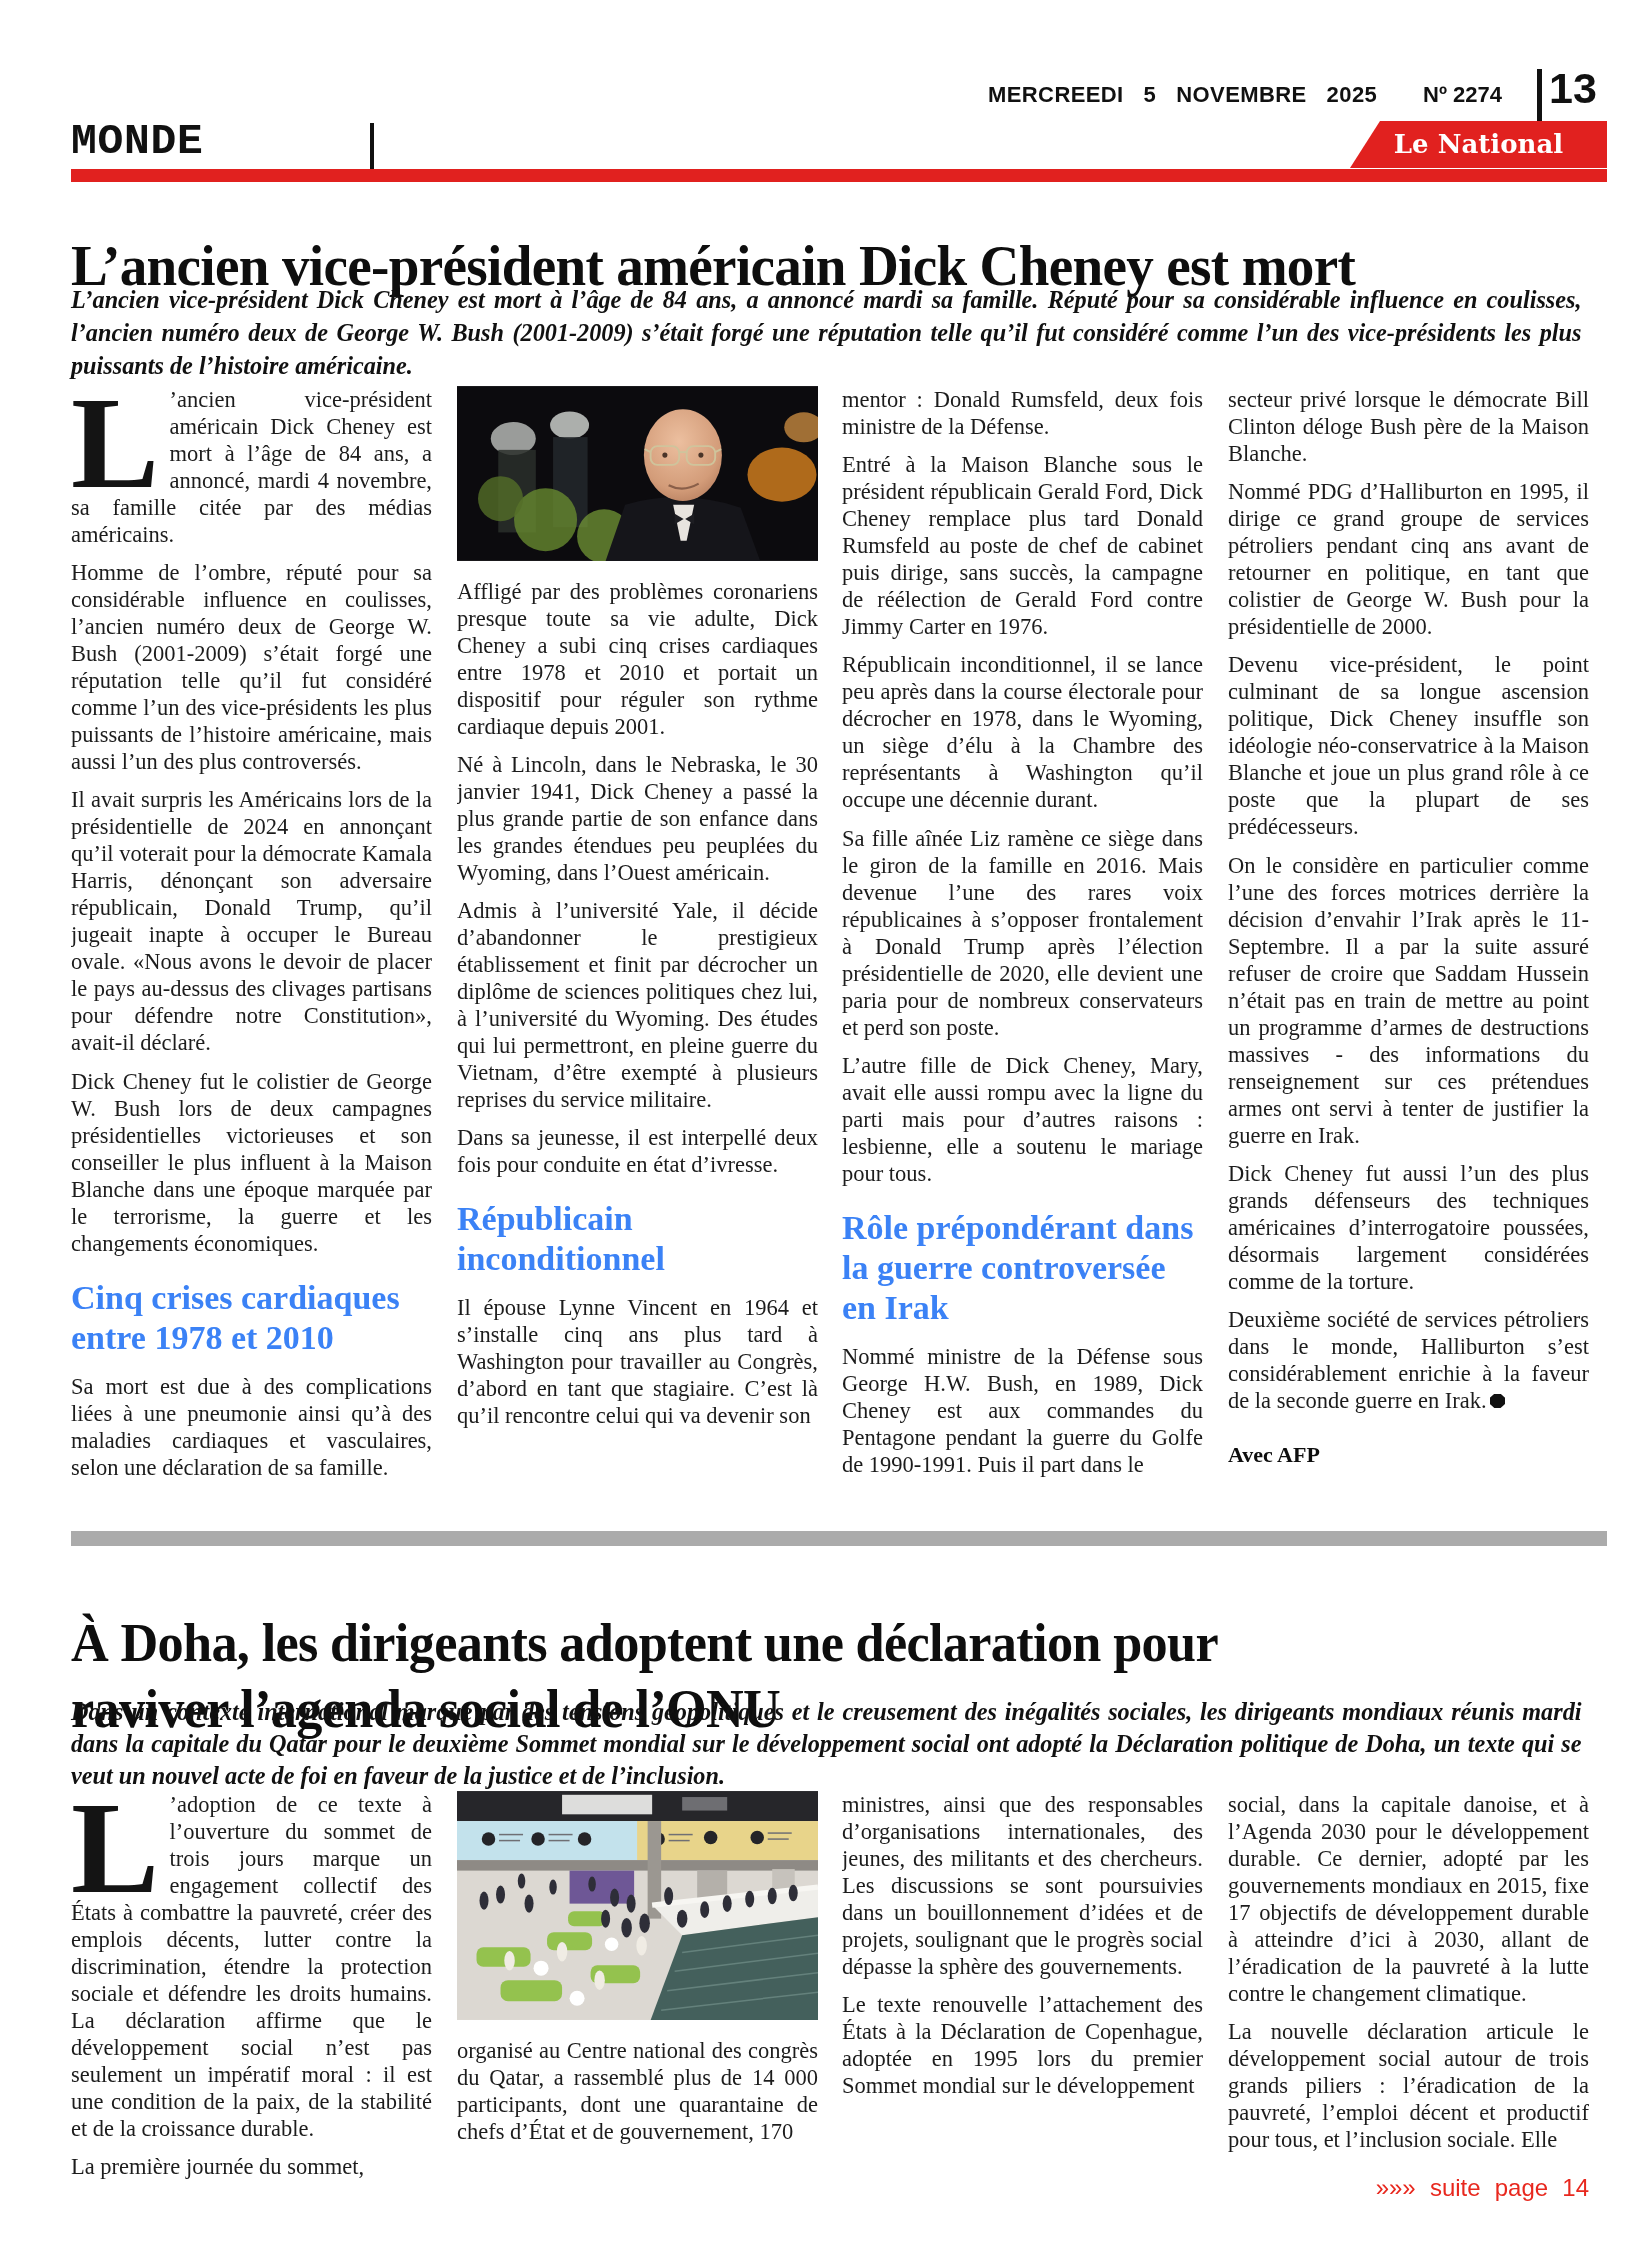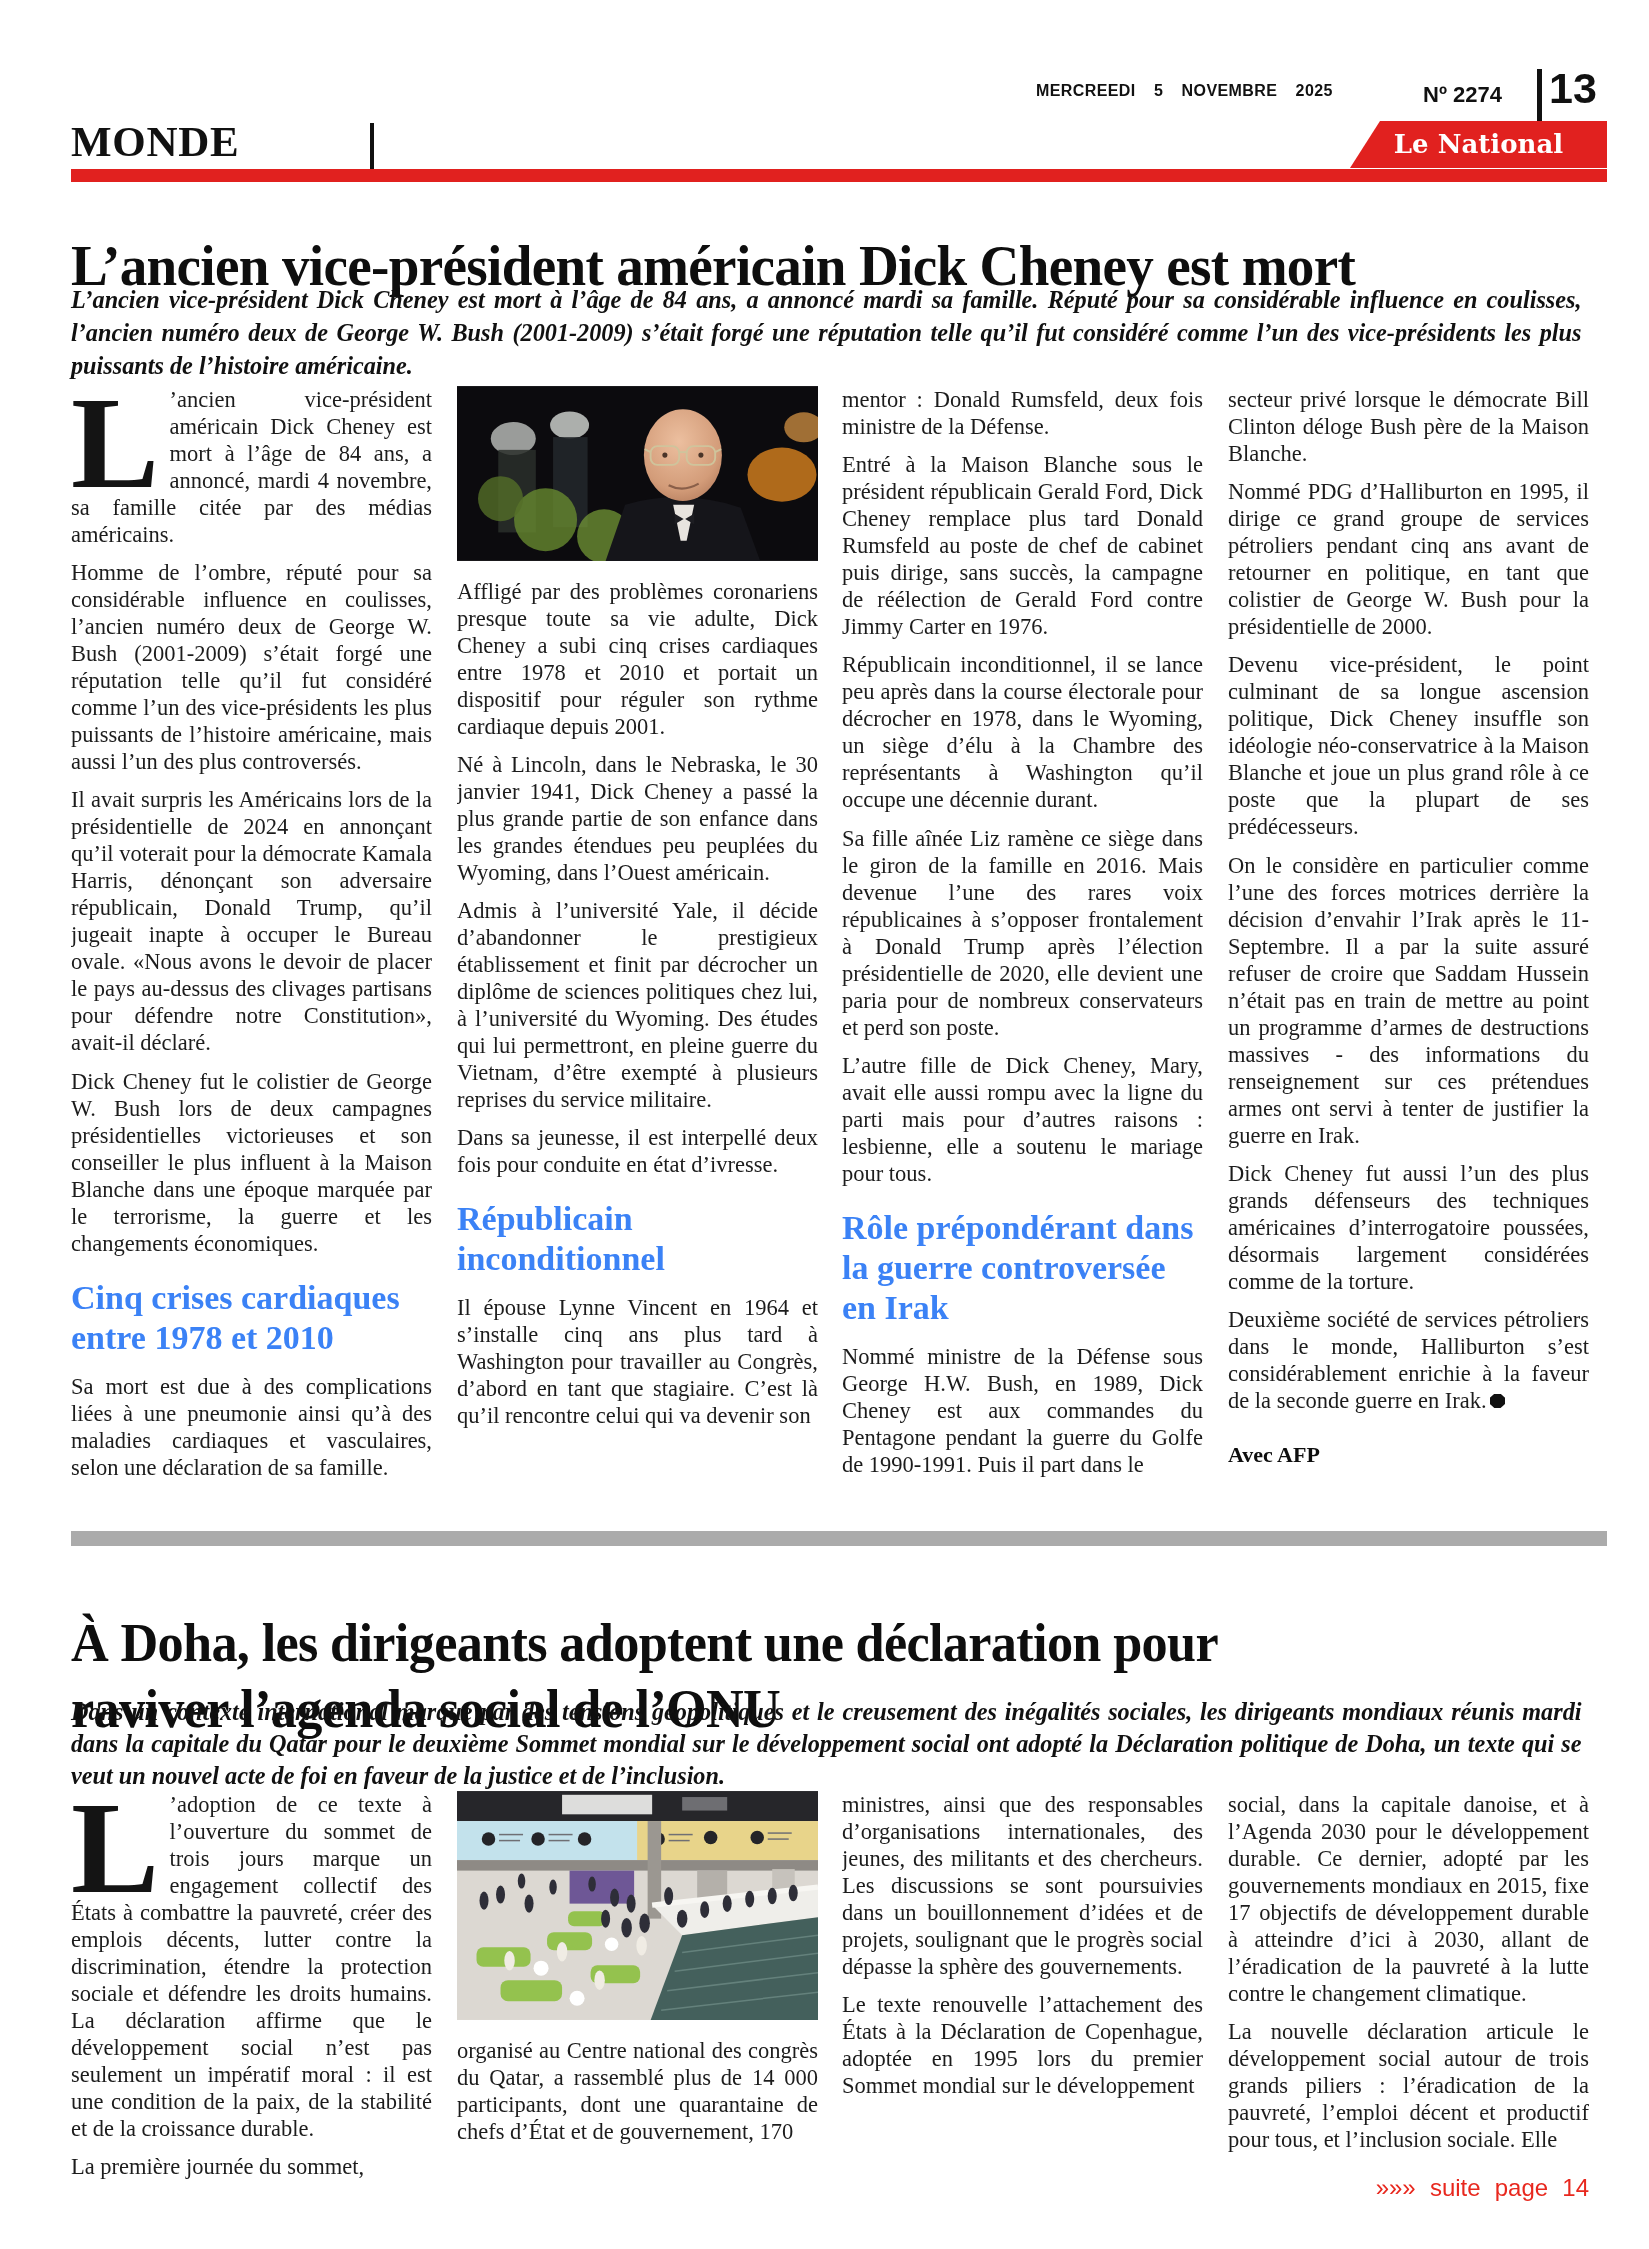--- a/index.html
+++ b/index.html
@@ -1,27 +1,27 @@
 <!DOCTYPE html>
 <html style="font-size:12px"><head>
 <meta charset="utf-8">
 <style>
   html,body{margin:0;padding:0;background:#e9e9e9;}
   .page{position:relative;width:1650px;height:2250px;background:#ffffff;
         font-family:"Liberation Serif",serif;color:#1c1c1c;overflow:hidden;margin:0 auto;}
 
   
-  .meta-date{position:absolute;left:1036px;top:82px;font-family:"Liberation Sans",sans-serif;
-             font-weight:bold;font-size:16px;letter-spacing:0.4px;word-spacing:13.5px;color:#111;}
+  .meta-date{position:absolute;left:988px;top:82px;font-family:"Liberation Sans",sans-serif;
+             font-weight:bold;font-size:22px;letter-spacing:0.4px;word-spacing:13.5px;color:#111;}
   .meta-issue{position:absolute;left:1423px;top:82px;font-family:"Liberation Sans",sans-serif;
               font-weight:bold;font-size:22px;color:#111;}
   .page-bar{position:absolute;left:1537px;top:69px;width:4.5px;height:54px;background:#111;}
   .page-num{position:absolute;left:1549px;top:64px;font-family:"Liberation Sans",sans-serif;
             font-weight:bold;font-size:43px;color:#111;}
-  .section-label{position:absolute;left:71px;top:117px;font-family:Liberation Serif, serif;
+  .section-label{position:absolute;left:71px;top:117px;font-family:Liberation Mono, monospace;
                  font-weight:bold;font-size:43px;letter-spacing:0.7px;color:#111;}
   .section-bar{position:absolute;left:370px;top:123px;width:3.7px;height:46px;background:#111;}
   .brand-banner{position:absolute;left:1350px;top:121px;width:257px;height:47px;background:#e1211f;
                 clip-path:polygon(30px 0,100% 0,100% 100%,0 100%);}
   .brand-banner span{display:block;text-align:center;line-height:47px;color:#fff;
                      font-family:"DejaVu Serif",serif;font-weight:bold;font-size:26px;}
   .red-bar{position:absolute;left:71px;top:169px;width:1536px;height:12.7px;background:#e1211f;}
 
   
   .h1{position:absolute;left:71px;top:193px;width:1575px;font-weight:bold;font-size:58px;

